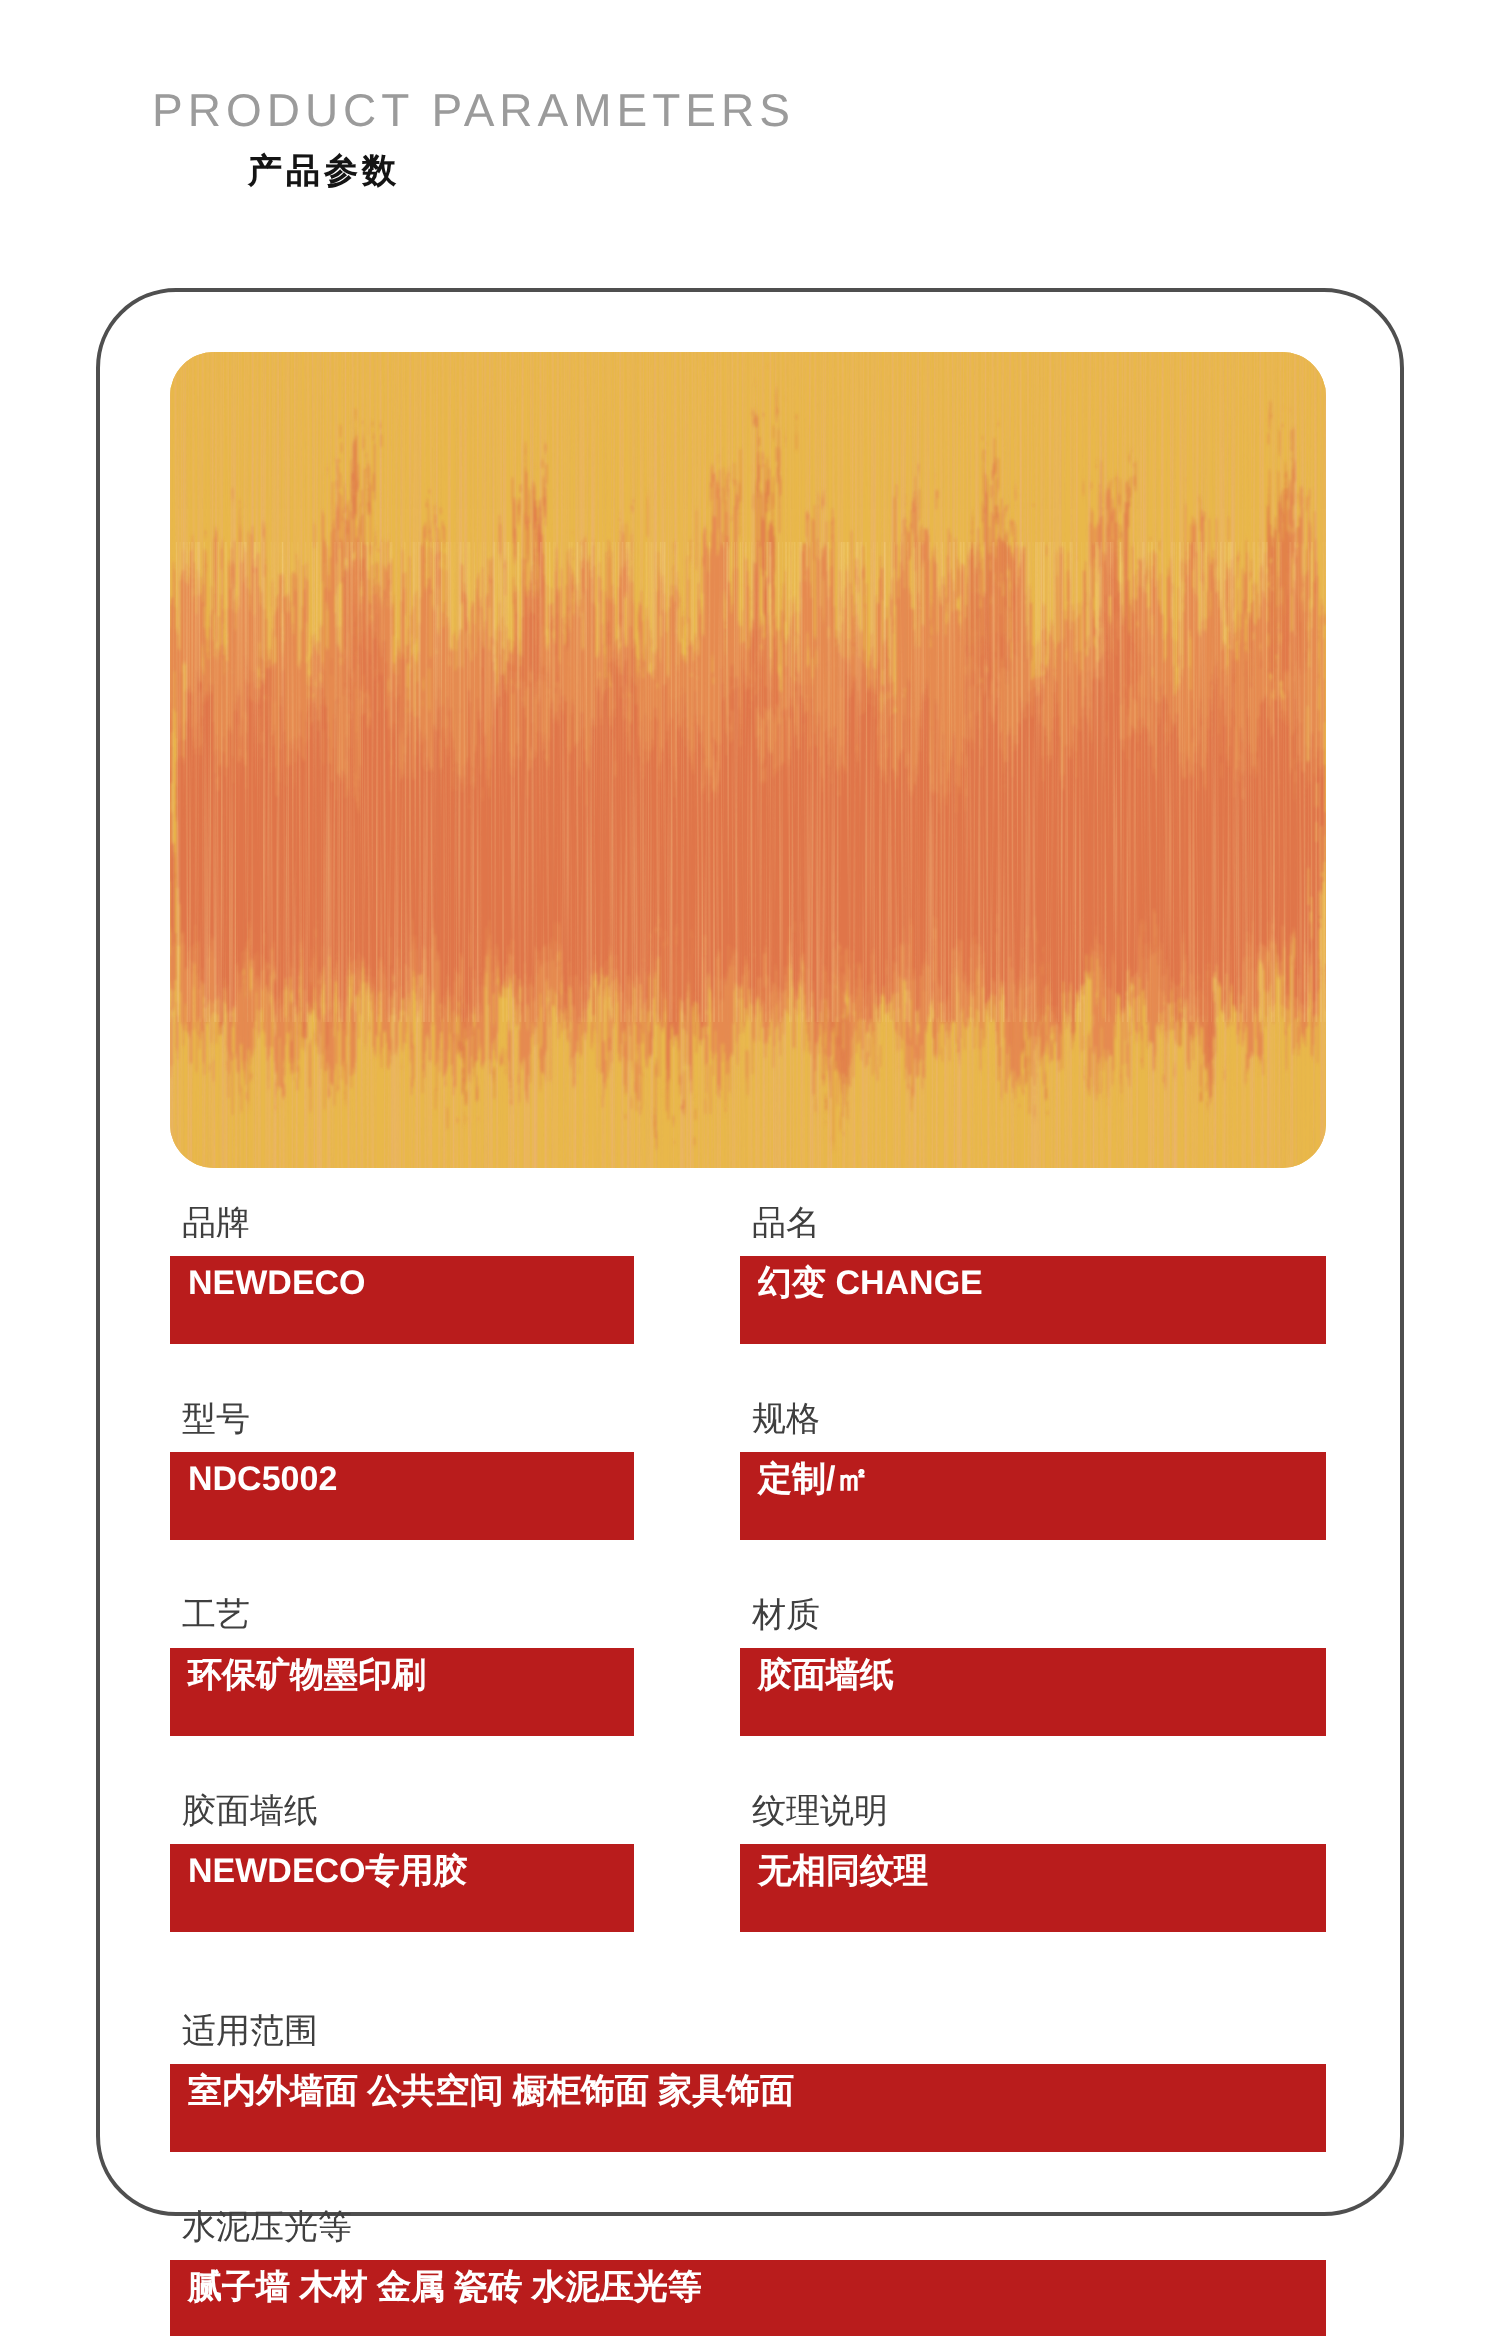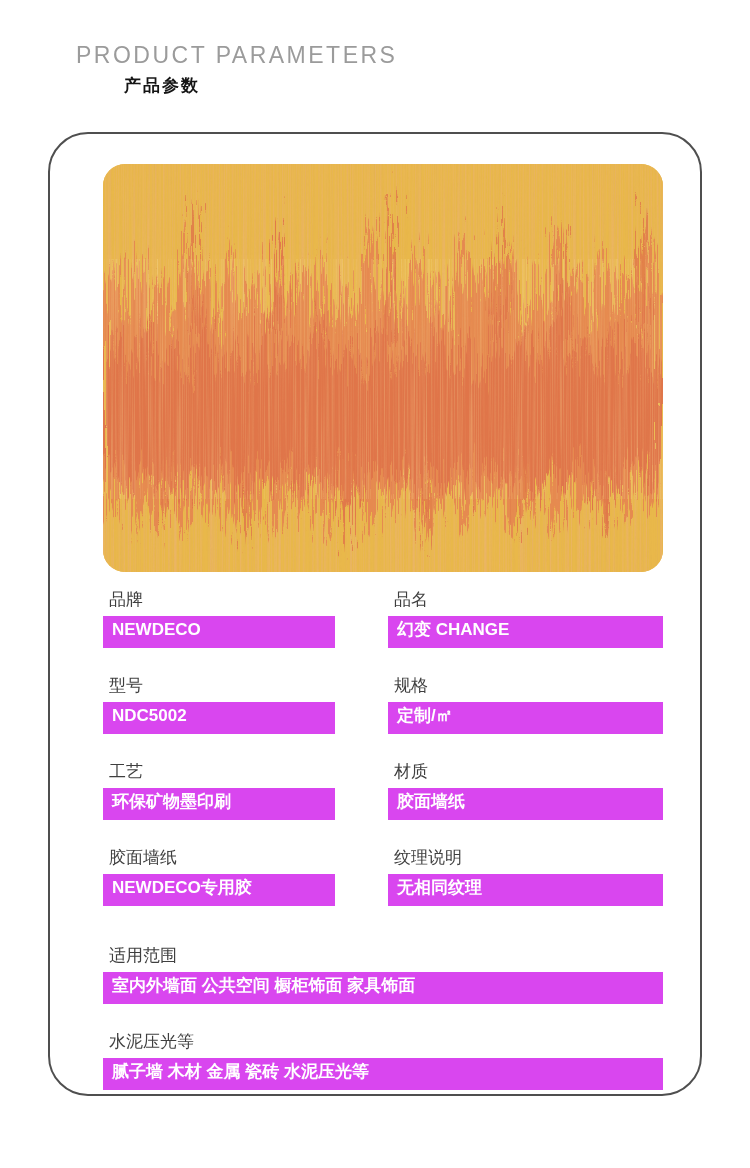--- a/index.html
+++ b/index.html
@@ -12,24 +12,24 @@
   .header { padding:44px 0 0 76px; }
   .title-en {
     font-size:23px; line-height:1; letter-spacing:2.5px;
     color:#9b9b9b; font-weight:400;
   }
   .title-zh {
     margin-top:10px; font-size:17px; line-height:1;
     color:#141414; font-weight:700; letter-spacing:2px;margin-left:48px;
   }
   .card {
-    margin:38px 48px 0 48px;
+    margin:50px 48px 0 48px;
     border:2px solid #4f4f4f;
     border-radius:40px;
-    padding:30px 37px 28px 53px;
+    padding:30px 37px 28px 35px;
     height:964px;
   }
   .texture {
     width:100%; height:408px;
     border-radius:22px; overflow:hidden;
     background:#e9b84a;
   }
   .texture svg { display:block; width:100%; height:100%; }
   .param-grid {
     margin-top:18px;
@@ -37,22 +37,22 @@
     grid-template-columns:232px 1fr;
     column-gap:53px;
     row-gap:28px;
   }
   .p-label {
     font-size:17px; line-height:20px; height:20px;
     color:#3f3f3f; padding-left:6px; margin-bottom:6px;
     white-space:nowrap;
   }
   .p-bar {
-    height:32px; line-height:28px;
-    background:#d946ef; color:#ffffff;
+    height:44px; line-height:28px;
+    background:#b91c1c; color:#ffffff;
     font-size:17px; font-weight:700;
     padding-left:9px; white-space:nowrap; overflow:hidden;
   }
   .full-row { margin-top:40px; }
   .full-row.second { margin-top:28px; }
 </style>
 </head>
 <body>
 
 <div class="header">

